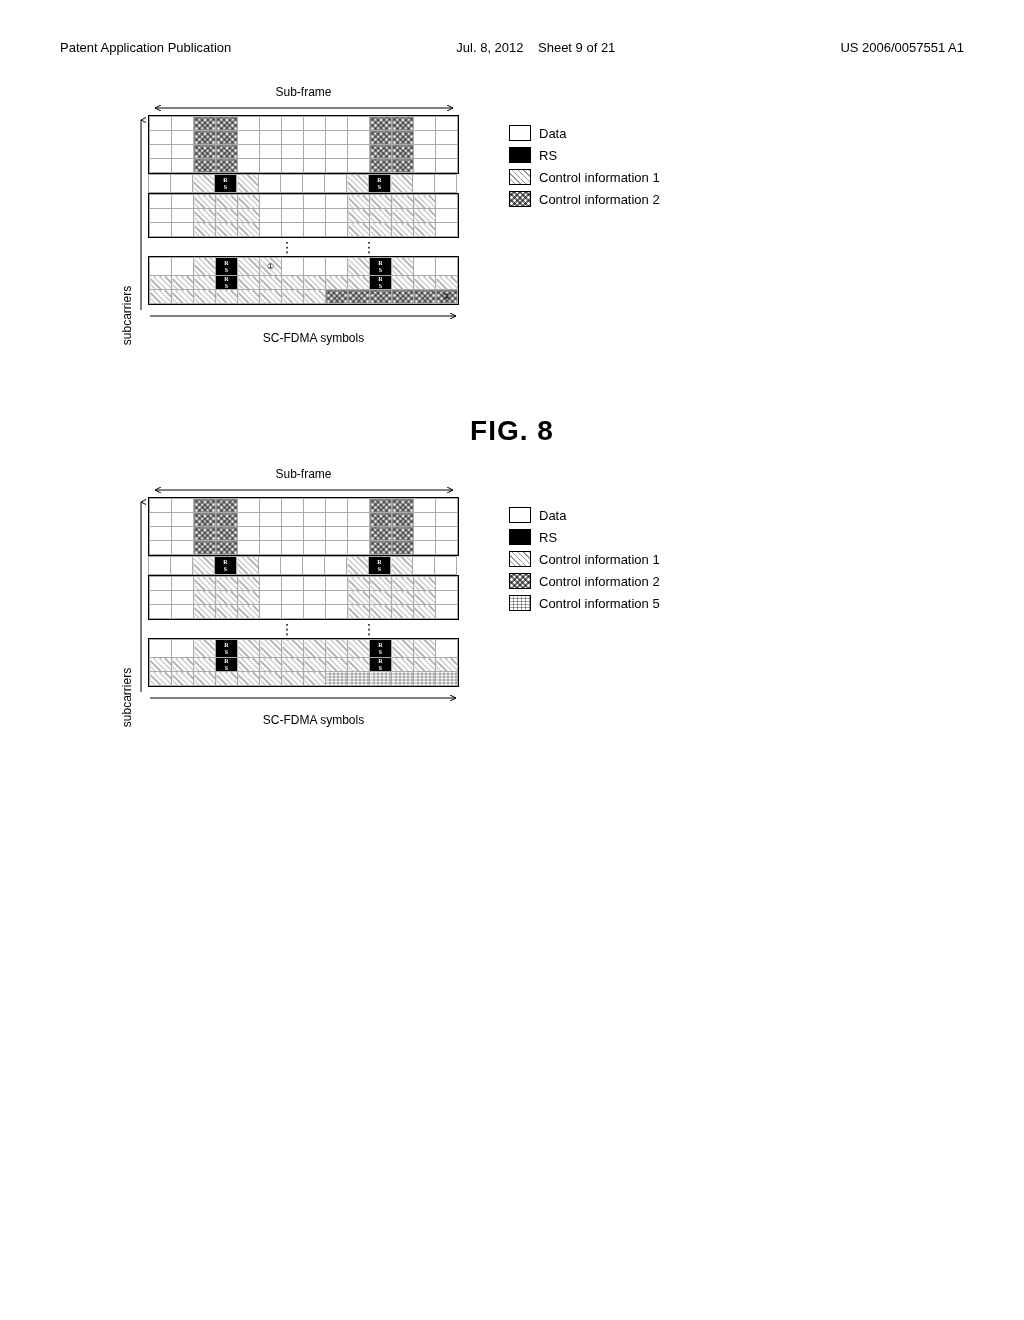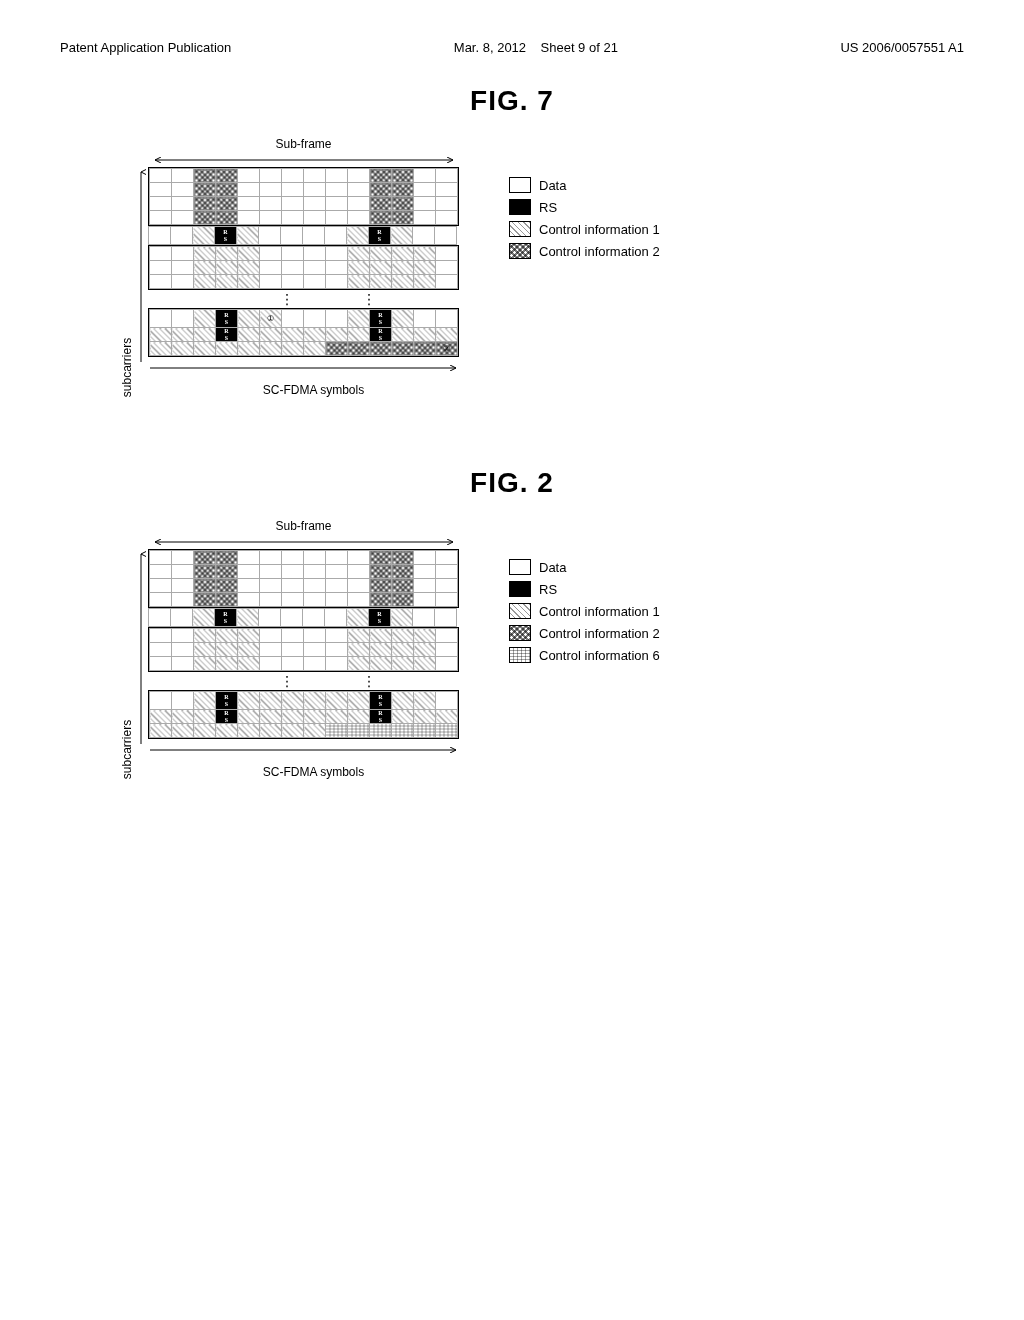--- a/index.html
+++ b/index.html
@@ -175,27 +175,26 @@
     }
   </style>
 </head>
 <body>
 
 <div class="page">
 
   <div class="header">
     <span>Patent Application Publication</span>
     <span>
-      <span>Mar. 8, 2012</span>&nbsp;&nbsp;&nbsp;
+      <span>Jul. 8, 2012</span>&nbsp;&nbsp;&nbsp;
       <span>Sheet 9 of 21</span>
     </span>
     <span>US 2006/0057551 A1</span>
   </div>
 
-  <div class="fig-title">FIG. 7</div>
 
   <div class="figure-area" style="margin-left:60px;">
 
     <div class="diagram-container">
 
       <div style="display:flex;flex-direction:column;align-items:center;margin-left:28px;">
         <span class="subframe-label">Sub-frame</span>
         <svg width="310" height="14">
           <defs>
             <marker id="arr1a" markerWidth="6" markerHeight="6" refX="0" refY="3" orient="auto">
@@ -468,21 +467,21 @@
       <div class="legend-item">
         <div class="legend-box legend-box-ci2"></div>
         <span>Control information 2</span>
       </div>
     </div>
 
   </div>
 
   <div style="height:20px;"></div>
 
-  <div class="fig-title">FIG. 2</div>
+  <div class="fig-title">FIG. 8</div>
 
   <div class="figure-area" style="margin-left:60px;">
 
     <div class="diagram-container">
 
       <div style="display:flex;flex-direction:column;align-items:center;margin-left:28px;">
         <span class="subframe-label">Sub-frame</span>
         <svg width="310" height="14">
           <defs>
             <marker id="arr2a" markerWidth="6" markerHeight="6" refX="0" refY="3" orient="auto">
@@ -751,19 +750,19 @@
       <div class="legend-item">
         <div class="legend-box legend-box-ci1"></div>
         <span>Control information 1</span>
       </div>
       <div class="legend-item">
         <div class="legend-box legend-box-ci2"></div>
         <span>Control information 2</span>
       </div>
       <div class="legend-item">
         <div class="legend-box legend-box-ci3"></div>
-        <span>Control information 6</span>
+        <span>Control information 5</span>
       </div>
     </div>
 
   </div>
 
 </div>
 
 </body></html>

